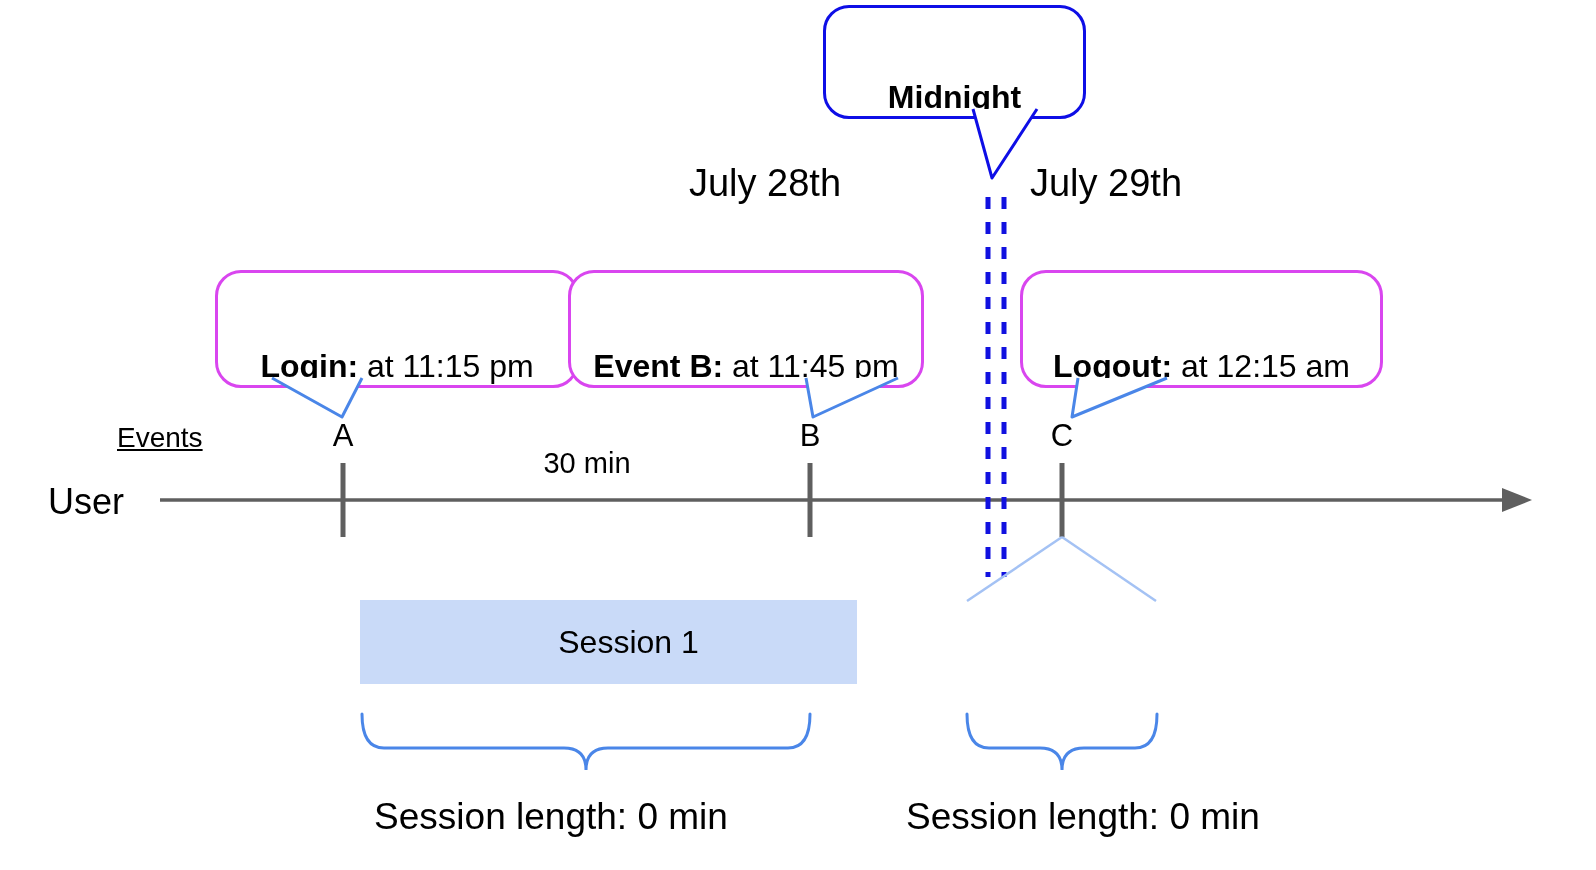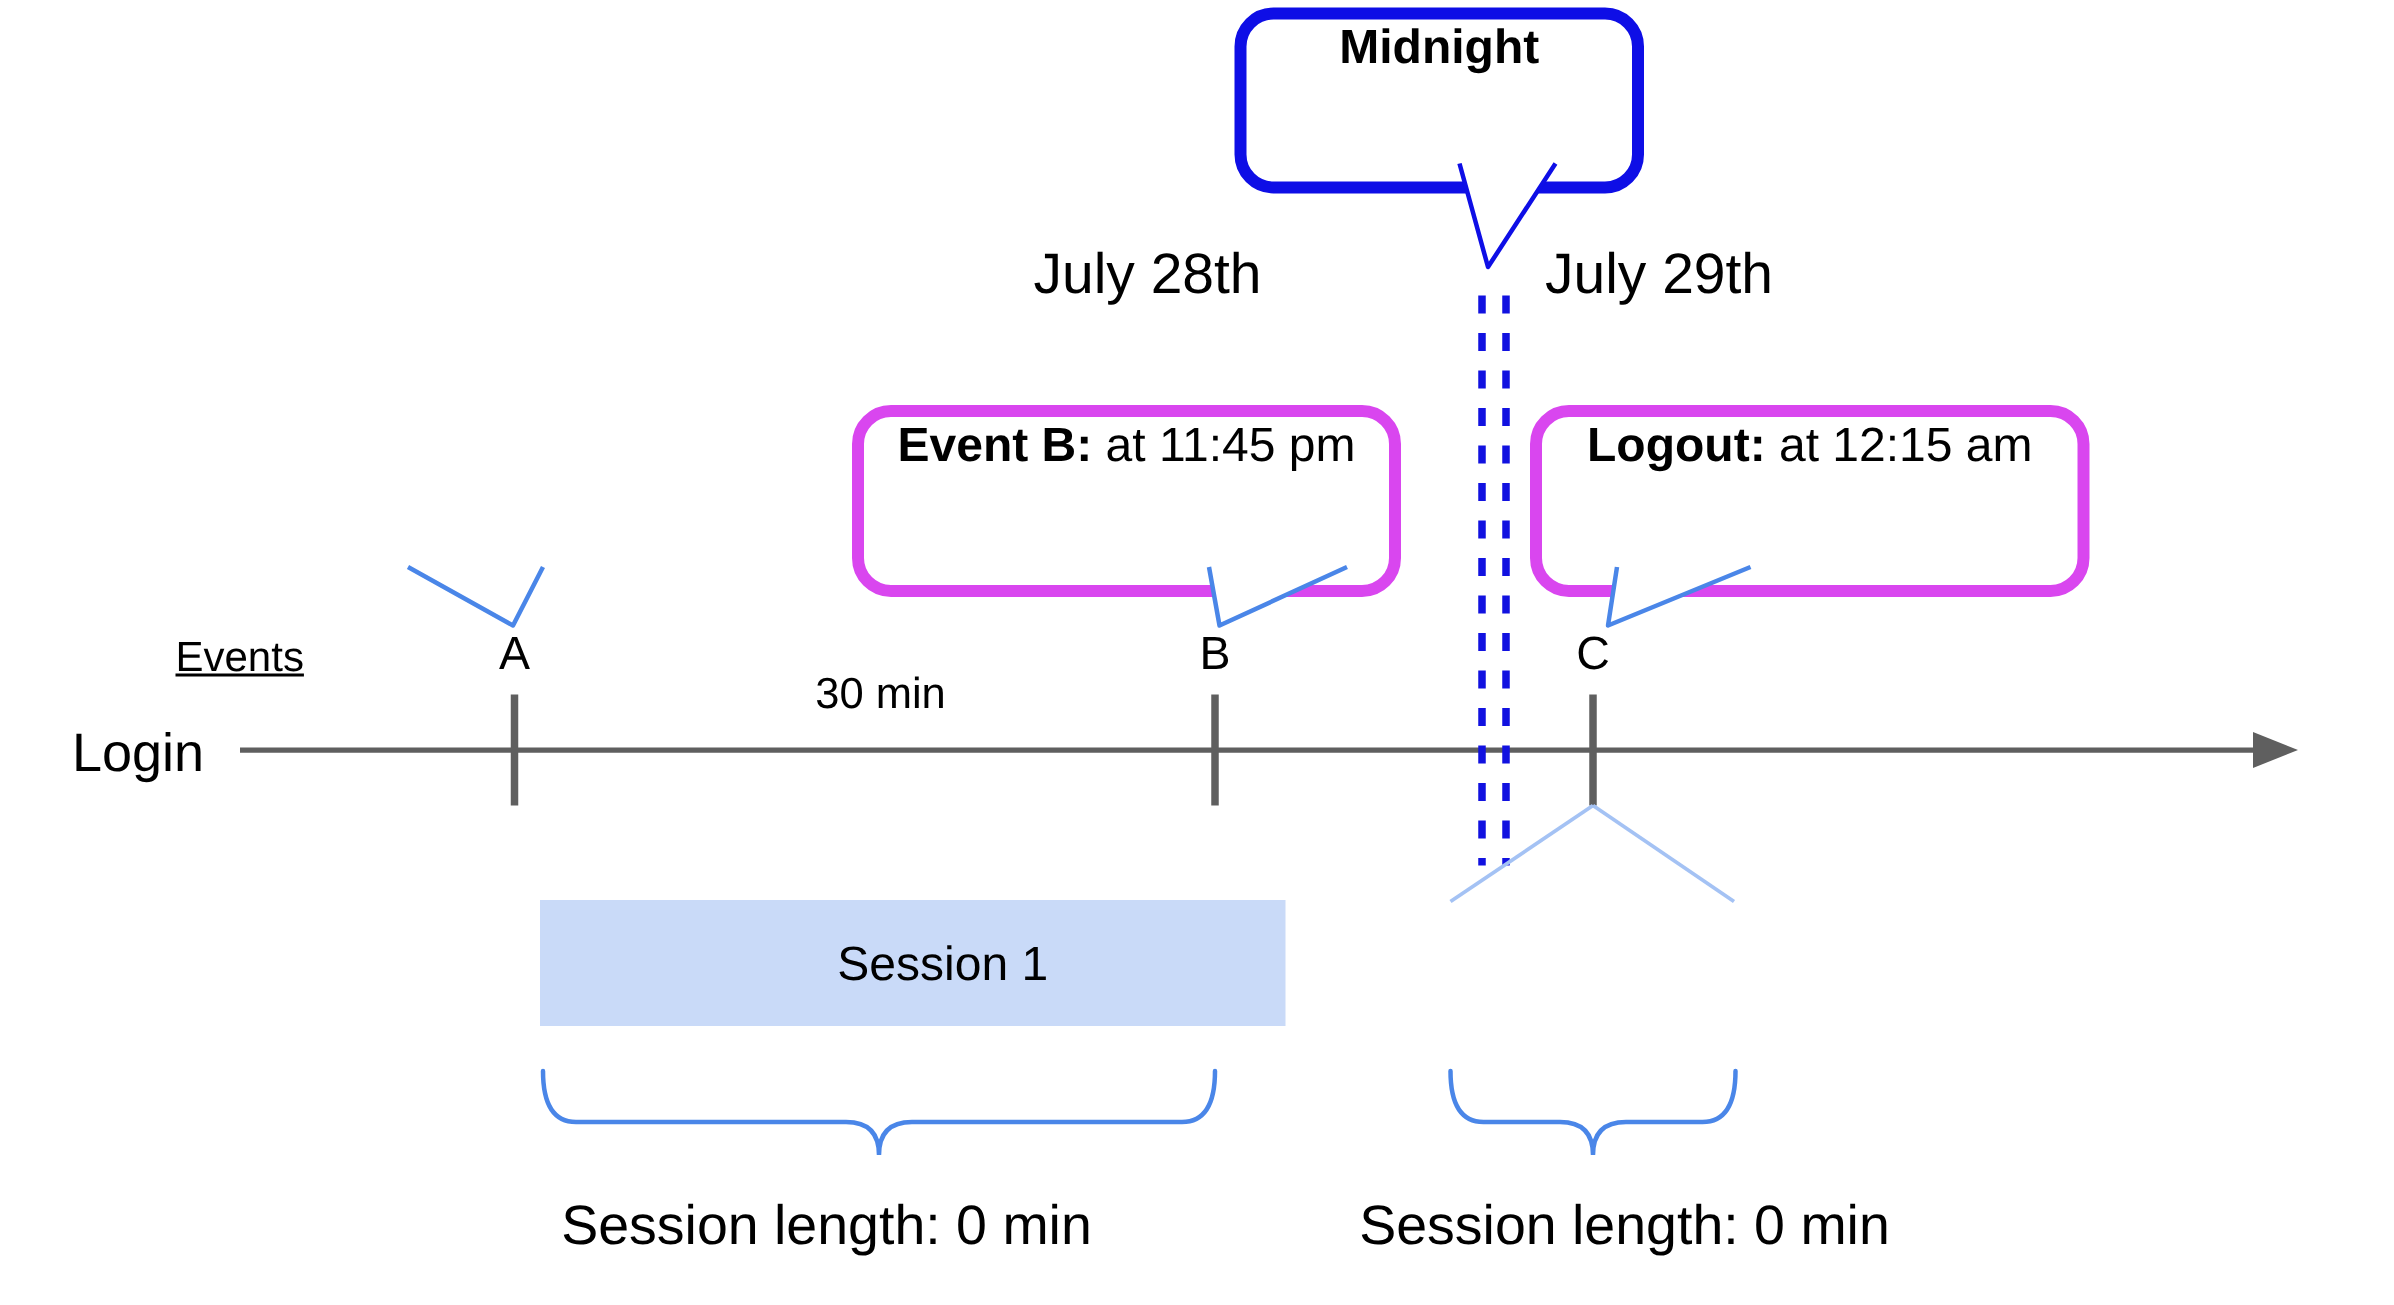--- a/index.html
+++ b/index.html
@@ -3,22 +3,22 @@
 <meta charset="utf-8">
 <style>
   html,body{margin:0;padding:0;background:#ffffff;}
   .canvas{
     position:relative;width:1596px;height:870px;background:#ffffff;overflow:hidden;
     font-family:"Liberation Sans", sans-serif;color:#000;
   }
   .txt{position:absolute;white-space:nowrap;line-height:1.15;}
   .center{transform:translateX(-50%);text-align:left;}
   .bubble{
-    position:absolute;background:#ffffff;border:8px solid #d946ef;border-radius:26px;
-    display:flex;align-items:flex-start;justify-content:center;font-size:32px;white-space:nowrap;
+    position:absolute;background:#ffffff;border:3px solid #d946ef;border-radius:26px;
+    display:flex;align-items:flex-end;justify-content:center;font-size:32px;white-space:nowrap;
     z-index:1;
   }
   .bubble.dark{border-color:#0e0ee6;}
   .sessionbox{
     position:absolute;background:#c9daf8;display:flex;align-items:center;justify-content:center;
     font-size:32px;z-index:1;
   }
   svg.overlay{position:absolute;left:0;top:0;z-index:2;pointer-events:none;}
   .lbl-user{font-size:36px;}
   .lbl-events{font-size:28px;text-decoration:underline;}
@@ -29,34 +29,37 @@
 </style>
 </head>
 <body>
 
 <div class="canvas">
 
   <div class="bubble dark" style="left:823px;top:5px;width:257px;height:108px;font-weight:bold;">
     <span>Midnight</span>
   </div>
 
+  <div class="bubble" style="left:215px;top:270px;width:358px;height:112px;">
+    <span><b>Login:</b><span> at 11:15 pm</span></span>
+  </div>
 
   <div class="bubble" style="left:568px;top:270px;width:350px;height:112px;">
     <span><b>Event B:</b><span> at 11:45 pm</span></span>
   </div>
 
   <div class="bubble" style="left:1020px;top:270px;width:357px;height:112px;">
     <span><b>Logout:</b><span> at 12:15 am</span></span>
   </div>
 
   <div class="txt center lbl-date" style="left:765px;top:162px;">July 28th</div>
   <div class="txt center lbl-date" style="left:1106px;top:162px;">July 29th</div>
 
   <div class="txt lbl-events" style="left:117px;top:422px;">Events</div>
-  <div class="txt lbl-user" style="left:48px;top:481px;">Login</div>
+  <div class="txt lbl-user" style="left:48px;top:481px;">User</div>
   <div class="txt center lbl-interval" style="left:587px;top:447px;">30 min</div>
 
   <div class="txt center lbl-event-letter" style="left:343px;top:418px;">A</div>
   <div class="txt center lbl-event-letter" style="left:810px;top:418px;">B</div>
   <div class="txt center lbl-event-letter" style="left:1062px;top:418px;">C</div>
 
   <div class="sessionbox" style="left:360px;top:600px;width:457px;height:84px;padding-left:40px;">
     <span>Session 1</span>
   </div>
 

